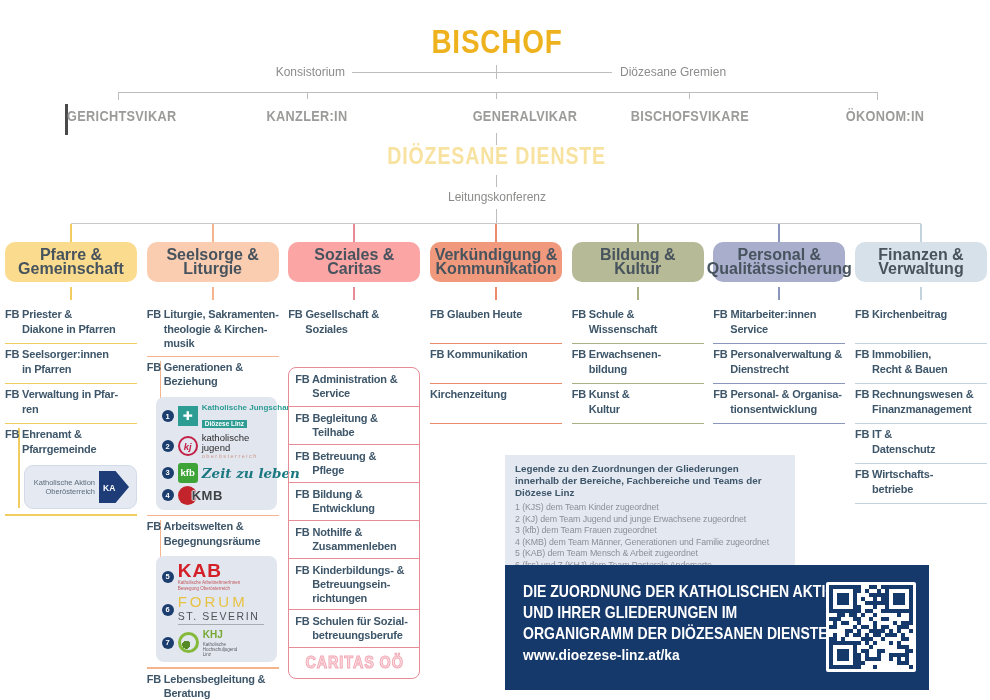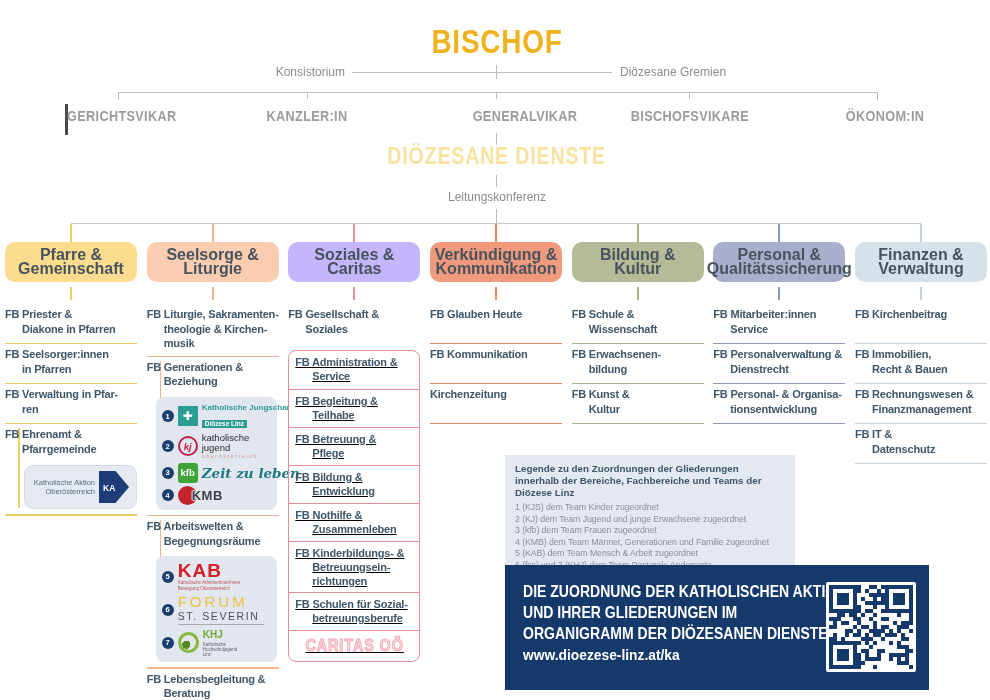--- a/index.html
+++ b/index.html
@@ -78,21 +78,21 @@
   .khj-sub{font-size:4.5px;color:#5A5E62;line-height:5px;}
   
   .ka-box{position:relative;margin:4px 0 0 19px;width:113px;height:44px;background:#E4E9F2;
           border:1px solid #D4DBE8;border-radius:9px;box-sizing:border-box;display:flex;
           align-items:center;justify-content:flex-end;gap:4px;padding-right:7px;}
   .ka-text{font-size:7.5px;color:#5A6B7A;text-align:right;line-height:9px;}
   .ka-arrow{position:relative;width:30px;height:32px;background:#1D3C78;
             clip-path:polygon(0 0,55% 0,100% 50%,55% 100%,0 100%);}
   .ka-arrow span{position:absolute;left:4px;top:12px;color:#fff;font-size:8.5px;font-weight:800;}
   
-  .group{border:1.5px solid;border-radius:8px;margin-top:6px;text-decoration:underline;}
+  .group{border:1.5px solid;border-radius:8px;margin-top:23px;}
   .grow{font-size:11px;font-weight:700;color:#3E5669;line-height:14px;letter-spacing:-.2px;
         min-height:38px;box-sizing:border-box;padding:4px 2px 4px 6px;}
   .grow.bt{border-top:1.5px solid;}
   .grow .fb-line.cont{padding-left:17px;}
   .caritas{min-height:30px;display:flex;align-items:center;justify-content:center;border-top:1.5px solid;}
   .caritas span{font-size:16px;font-weight:800;letter-spacing:1px;color:#FBDFE4;
                 -webkit-text-stroke:1px #F2A9B5;transform:scaleX(.9);display:inline-block;}
   
   #legend{left:505px;top:455px;width:290px;background:#E3E8F1;box-sizing:border-box;
           padding:8px 10px;}
@@ -253,21 +253,21 @@
             </div>
           </div>
           <div class="sep" style="background: rgb(245, 180, 140);"></div>
         </div>
         <div class="fb-item" style="border-bottom-color: rgb(245, 180, 140);">
           <span class="fb-line">FB Lebensbegleitung &amp;</span>
           <span class="fb-line cont">Beratung</span>
         </div>
       </div>
       <div class="column" style="left: 288.3px;">
-        <div class="col-header" style="background: #c4b5fd; align-items: center;">
+        <div class="col-header" style="background: #fca5a5; align-items: center;">
           <div>Soziales &amp;</div>
           <div>Caritas</div>
         </div>
         <div class="col-tick" style="background: rgb(231, 139, 151);"></div>
         <div class="fb-item" style="border-bottom-color: transparent; border-bottom-width: 0px;">
           <span class="fb-line">FB Gesellschaft &amp;</span>
           <span class="fb-line cont">Soziales</span>
         </div>
         <div class="group" style="border-color: rgb(231, 139, 151);">
           <div class="grow" style="border-color: rgb(231, 139, 151);">
@@ -371,20 +371,24 @@
           <span class="fb-line">FB Immobilien,</span>
           <span class="fb-line cont">Recht &amp; Bauen</span>
         </div>
         <div class="fb-item" style="border-bottom-color: rgb(195, 211, 221);">
           <span class="fb-line">FB Rechnungswesen &amp;</span>
           <span class="fb-line cont">Finanzmanagement</span>
         </div>
         <div class="fb-item" style="border-bottom-color: rgb(195, 211, 221);">
           <span class="fb-line">FB IT &amp;</span>
           <span class="fb-line cont">Datenschutz</span>
+        </div>
+        <div class="fb-item" style="border-bottom-color: rgb(195, 211, 221);">
+          <span class="fb-line">FB Wirtschafts-</span>
+          <span class="fb-line cont">betriebe</span>
         </div>
       </div>
     </div>
 
   <div class="abs" id="legend">
     <div class="lg-title">Legende zu den Zuordnungen der Gliederungen innerhalb der Bereiche, Fachbereiche und Teams der Diözese Linz</div>
     <div class="lg-item">1 (KJS) dem Team Kinder zugeordnet</div>
     <div class="lg-item">2 (KJ) dem Team Jugend und junge Erwachsene zugeordnet</div>
     <div class="lg-item">3 (kfb) dem Team Frauen zugeordnet</div>
     <div class="lg-item">4 (KMB) dem Team Männer, Generationen und Familie zugeordnet</div>

